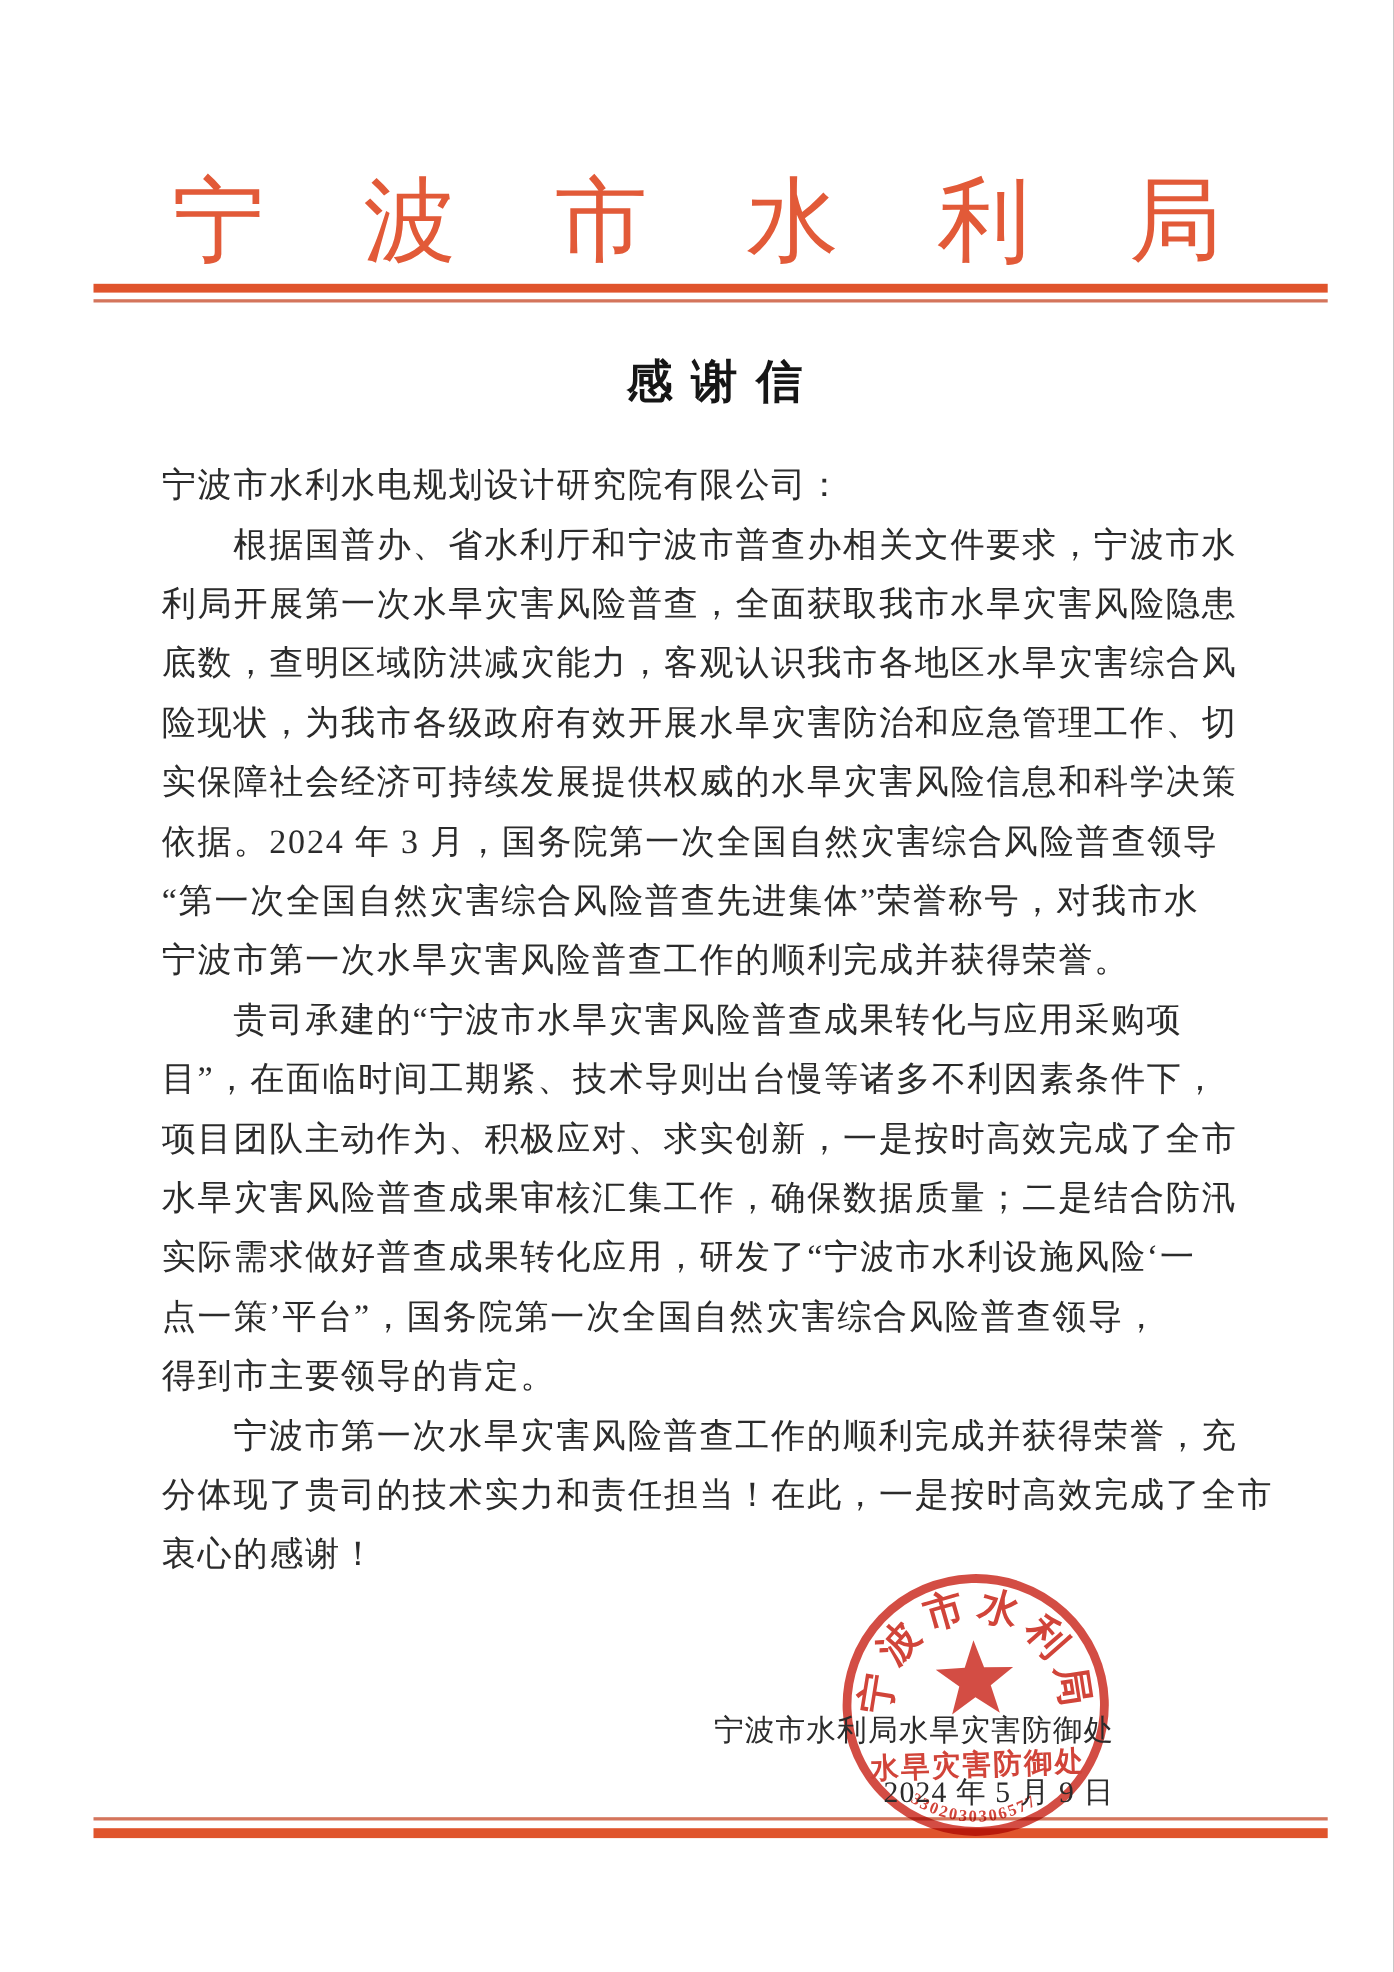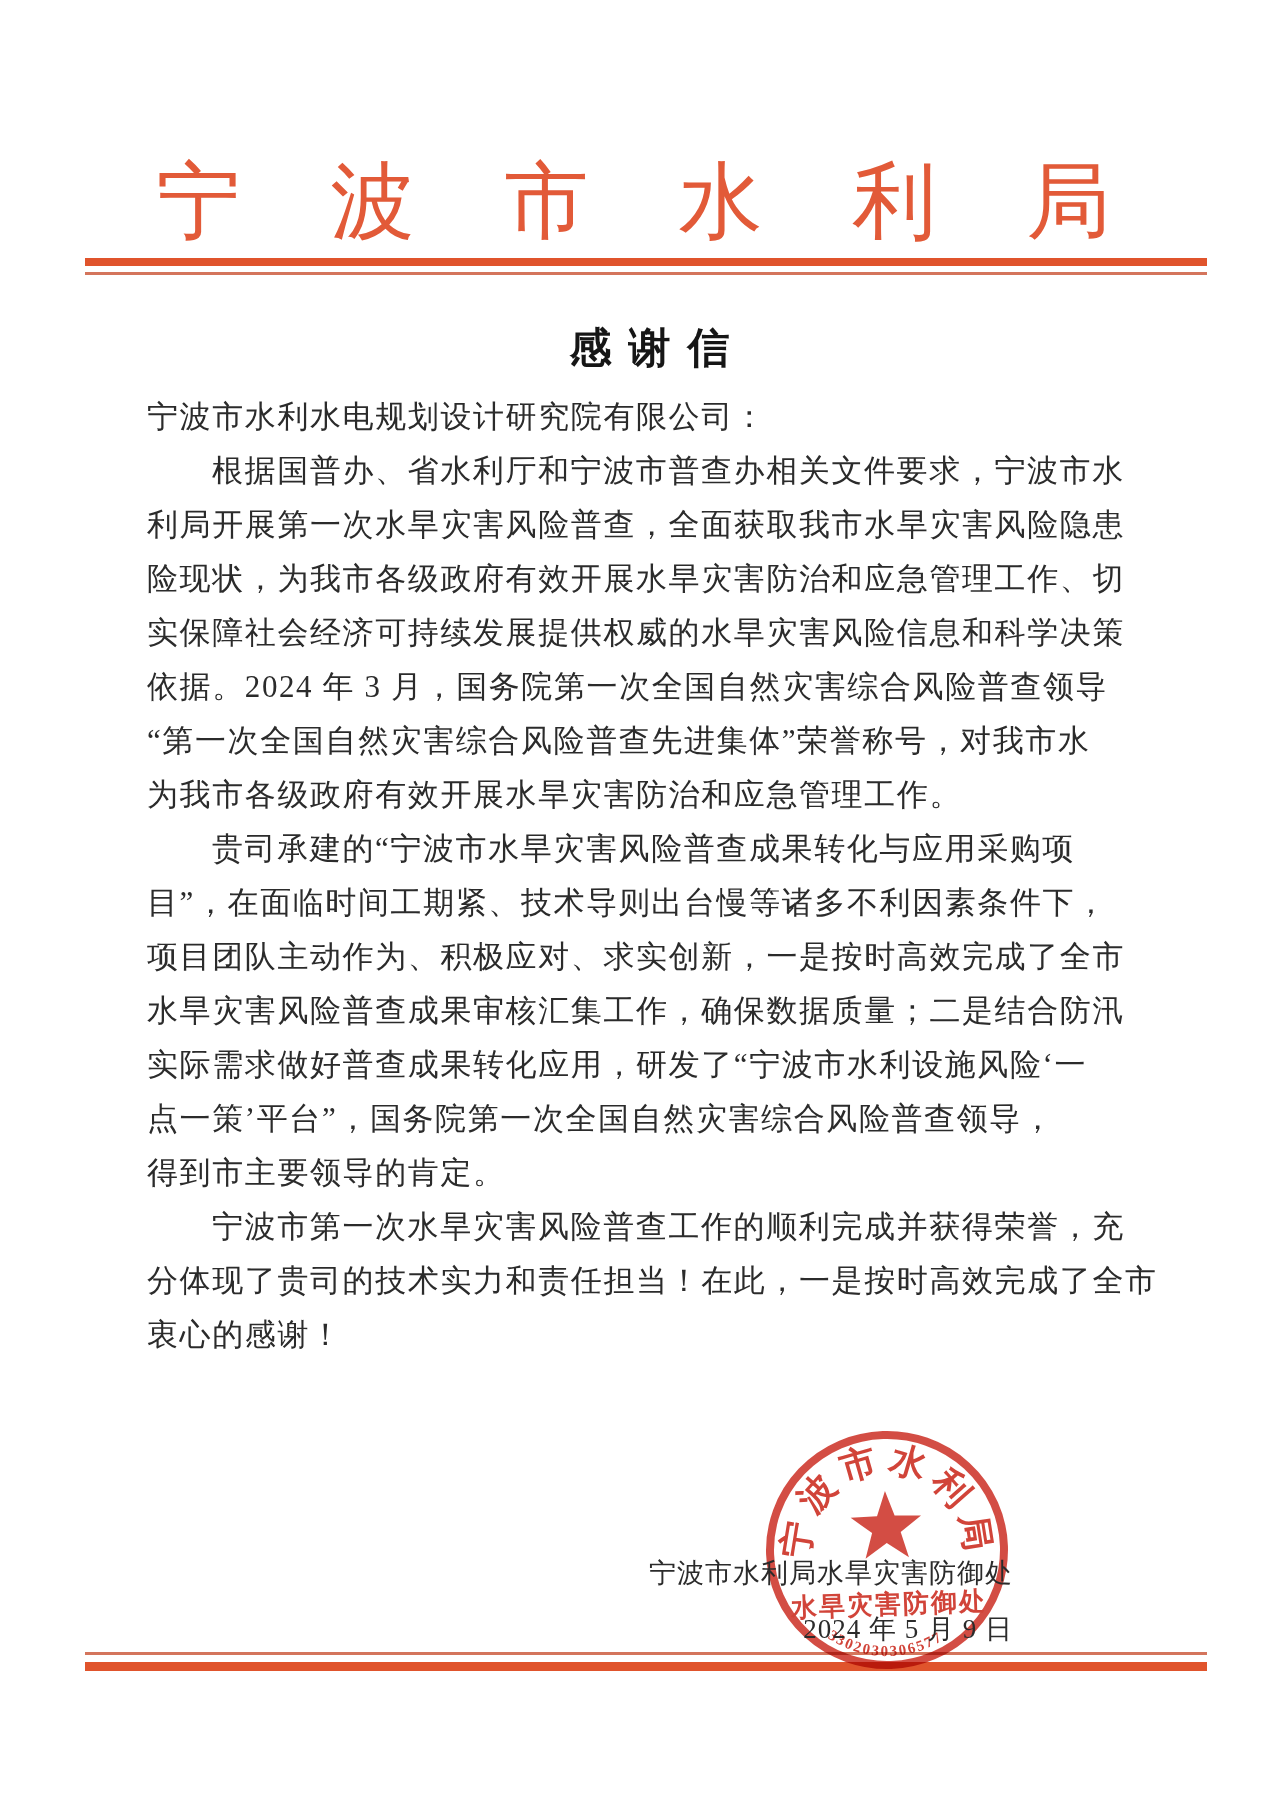--- a/index.html
+++ b/index.html
@@ -39,21 +39,21 @@
     margin:16px;
     text-align:center;
     font-size:42px;line-height:48px;
     font-weight:700;
     color:#161616;
     letter-spacing:17px;
     padding-left:17px;
     box-sizing:border-box;
   }
   .body-text{
-    position:absolute;top:390px;left:147px;width:990px;
+    position:absolute;top:414px;left:147px;width:990px;
     font-size:31px;line-height:54px;
     letter-spacing:1.6px;
     color:var(--text-black);
   }
   .bline{white-space:nowrap;height:54px;}
   .bline.indent{text-indent:65px;}
   .sig-block{
     position:absolute;top:1545px;right:254px;
     text-align:right;
     font-size:27px;line-height:56px;
@@ -80,25 +80,26 @@
 
   <div class="rule h-thick"></div>
   <div class="rule h-thin"></div>
 
   <h1 class="doc-title">感谢信</h1>
 
   <div class="body-text">
       <div class="bline">宁波市水利水电规划设计研究院有限公司：</div>
       <div class="bline indent">根据国普办、省水利厅和宁波市普查办相关文件要求，宁波市水</div>
       <div class="bline">利局开展第一次水旱灾害风险普查，全面获取我市水旱灾害风险隐患</div>
+      <div class="bline">底数，查明区域防洪减灾能力，客观认识我市各地区水旱灾害综合风</div>
       <div class="bline">险现状，为我市各级政府有效开展水旱灾害防治和应急管理工作、切</div>
       <div class="bline">实保障社会经济可持续发展提供权威的水旱灾害风险信息和科学决策</div>
       <div class="bline">依据。2024 年 3 月，国务院第一次全国自然灾害综合风险普查领导</div>
       <div class="bline">“第一次全国自然灾害综合风险普查先进集体”荣誉称号，对我市水</div>
-      <div class="bline">为我市各级政府有效开展水旱灾害防治和应急管理工作。</div>
+      <div class="bline">宁波市第一次水旱灾害风险普查工作的顺利完成并获得荣誉。</div>
       <div class="bline indent">贵司承建的“宁波市水旱灾害风险普查成果转化与应用采购项</div>
       <div class="bline">目”，在面临时间工期紧、技术导则出台慢等诸多不利因素条件下，</div>
       <div class="bline">项目团队主动作为、积极应对、求实创新，一是按时高效完成了全市</div>
       <div class="bline">水旱灾害风险普查成果审核汇集工作，确保数据质量；二是结合防汛</div>
       <div class="bline">实际需求做好普查成果转化应用，研发了“宁波市水利设施风险‘一</div>
       <div class="bline">点一策’平台”，国务院第一次全国自然灾害综合风险普查领导，</div>
       <div class="bline">得到市主要领导的肯定。</div>
       <div class="bline indent">宁波市第一次水旱灾害风险普查工作的顺利完成并获得荣誉，充</div>
       <div class="bline">分体现了贵司的技术实力和责任担当！在此，一是按时高效完成了全市</div>
       <div class="bline">衷心的感谢！</div>

